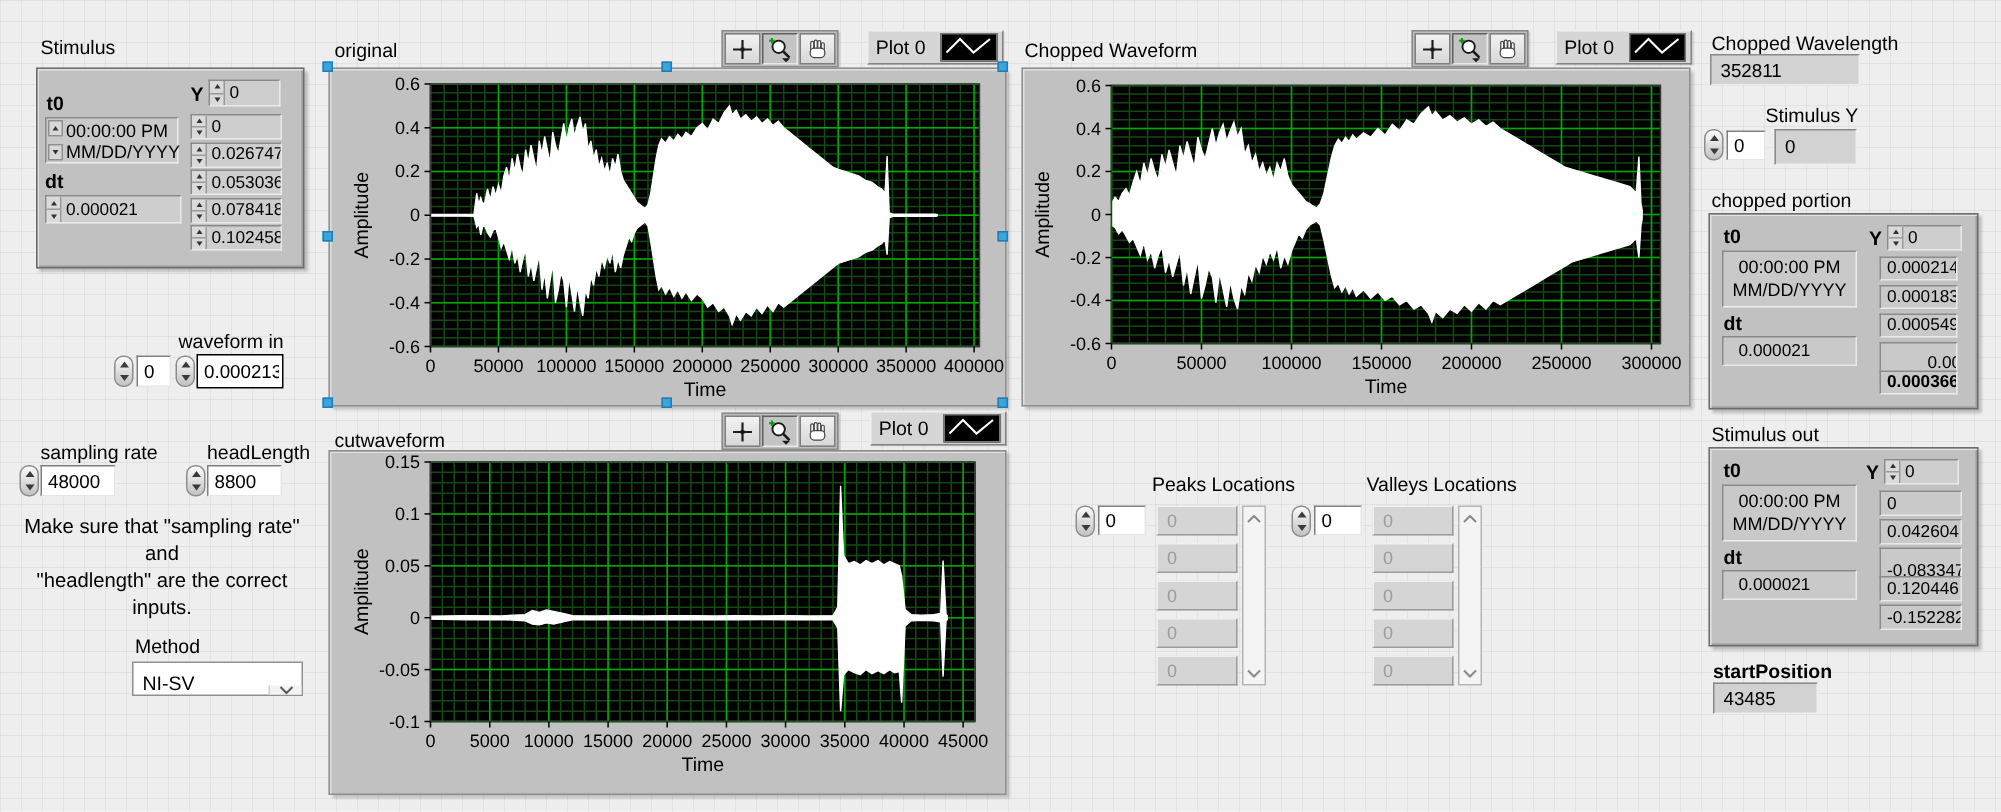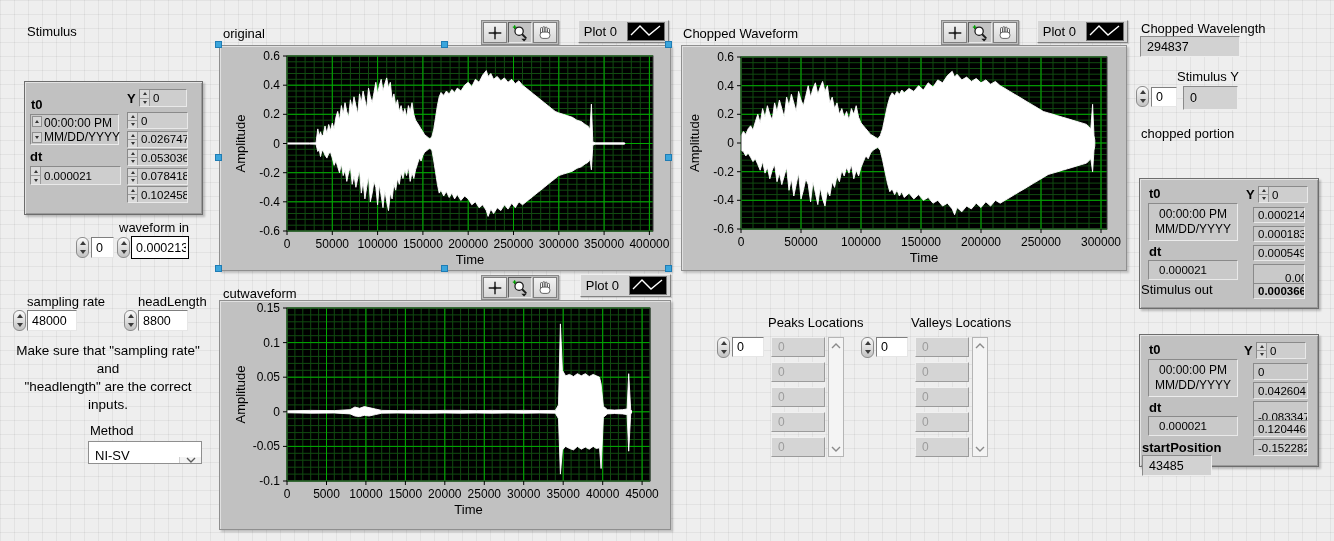--- a/index.html
+++ b/index.html
@@ -7,21 +7,21 @@
     position:relative;width:1334px;height:541px;overflow:hidden;
     background-color:#eeeeee;
     background-image:
       repeating-linear-gradient(to bottom, rgba(0,0,0,0.05) 0 1px, transparent 1px 14px),
       repeating-linear-gradient(to right, rgba(0,0,0,0.05) 0 1px, transparent 1px 14px);
     font-family:"Liberation Sans", sans-serif; color:#000;
   }
   .lbl{position:absolute;font-size:13px;white-space:nowrap;line-height:14px;}
   .b{font-weight:bold;}
   .cluster{position:absolute;background:#c1c1c1;border:1px solid #6d6d6d;
-    box-shadow:inset 1px 1px 0 #e3e3e3, inset -1px -1px 0 #9b9b9b, 2px 2px 2px rgba(0,0,0,.22);margin-top:36px;}
+    box-shadow:inset 1px 1px 0 #e3e3e3, inset -1px -1px 0 #9b9b9b, 2px 2px 2px rgba(0,0,0,.22);}
   .winp{background:#ffffff;border:1px solid;border-color:#7f7f7f #e6e6e6 #e6e6e6 #7f7f7f;box-sizing:border-box;
     font-size:12.5px;display:flex;align-items:center;padding-left:4px;overflow:hidden;white-space:nowrap;}
   .gind{position:absolute;background:#d2d2d2;border:1px solid;border-color:#8a8a8a #eeeeee #eeeeee #8a8a8a;
     box-sizing:border-box;font-size:12.5px;display:flex;align-items:center;padding-left:6px;overflow:hidden;white-space:nowrap;}
   .acell{position:absolute;background:#cecece;border:1px solid;border-color:#8a8a8a #e9e9e9 #e9e9e9 #8a8a8a;
     box-sizing:border-box;display:flex;align-items:center;font-size:11.5px;overflow:hidden;white-space:nowrap;}
   .icell{position:absolute;background:#c9c9c9;border:1px solid;border-color:#8a8a8a #e9e9e9 #e9e9e9 #8a8a8a;
     box-sizing:border-box;display:flex;align-items:center;font-size:11.5px;padding-left:4px;overflow:hidden;white-space:nowrap;}
   .dcell{position:absolute;background:#d5d5d5;border:1px solid;border-color:#f0f0f0 #9b9b9b #9b9b9b #f0f0f0;
     box-sizing:border-box;display:flex;align-items:center;font-size:12px;padding-left:6px;color:#9c9c9c;}
@@ -735,21 +735,21 @@
         </svg>
       </div>
     <div class="sarr" style="bottom:0;">
         <svg width="10" height="6" viewBox="0 0 10 6">
           <polyline points="1,1 5,5 9,1" fill="none" stroke="#8a8a8a" stroke-width="1.4"></polyline>
         </svg>
       </div>
   </div>
 
   <div class="lbl" style="left:1141px;top:22px;">Chopped Wavelength</div>
-  <div class="gind" style="left:1140px;top:36px;width:100px;height:21px;">294837</div>
+  <div class="gind" style="left:1140px;top:36px;width:100px;height:21px;">352811</div>
 
   <div class="lbl" style="left:1177px;top:70px;">Stimulus Y</div>
   <div class="ospin" style="left:1136px;top:86px;">
       <span class="u"></span>
       <span class="d"></span>
     </div>
   <div class="winp" style="position:absolute;left:1151px;top:87px;width:26px;height:20px;">0</div>
   <div class="gind" style="left:1183px;top:86px;width:55px;height:24px;">0</div>
 
   <div class="lbl" style="left:1141px;top:127px;">chopped portion</div>

